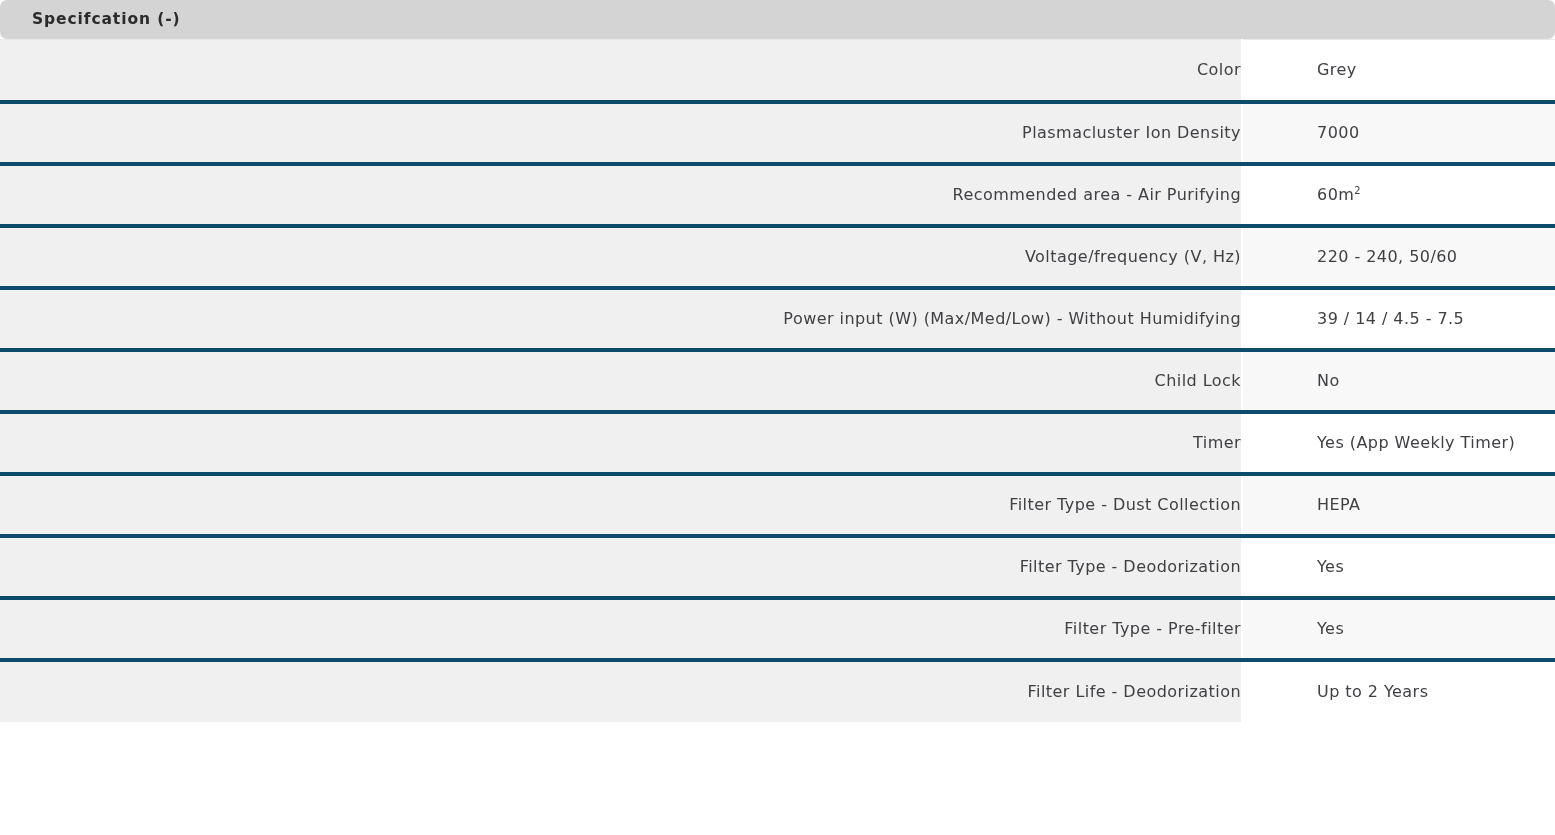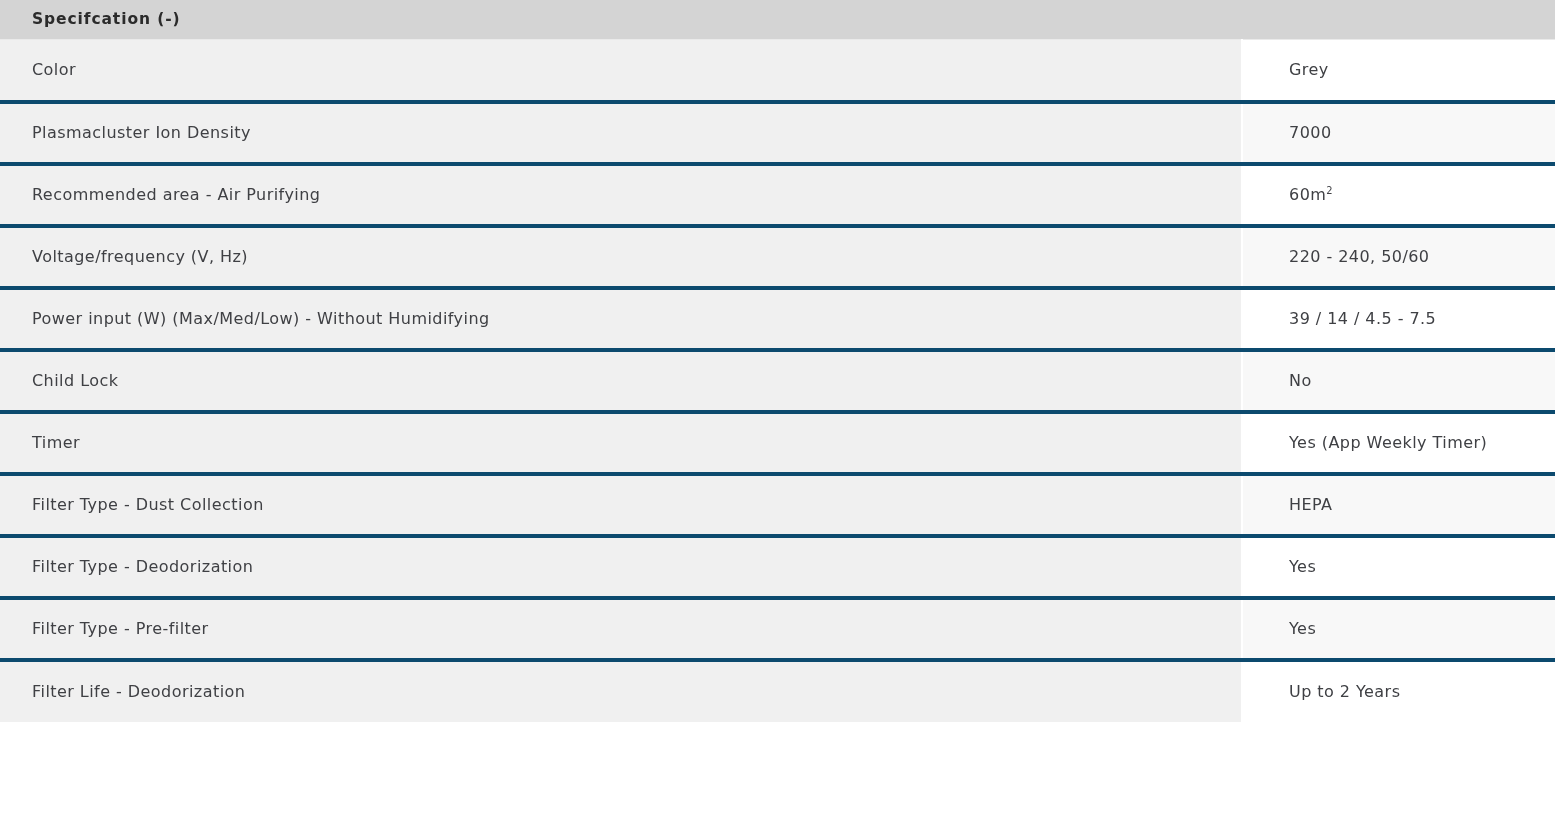--- a/index.html
+++ b/index.html
@@ -26,20 +26,21 @@
 
   
   .spec-header {
     height: 39px;
     background: #d4d4d4;
     display: flex;
     align-items: center;
     box-sizing: border-box;
     padding-left: 32px;
     width: 100%;
+    border-radius: 7px;
   }
   .spec-header-title {
     font-size: 15.5px;
     font-weight: 700;
     color: #2b2b2b;
     letter-spacing: 0.9px;
     line-height: 1;
     white-space: nowrap;
   }
 
@@ -64,26 +65,27 @@
     color: #3f4044;
     padding: 0;
     border-top: 4px solid #0c4a6e;
   }
 
   .spec-label-cell {
     width: 1242px;
     background: #f0f0f0;
     padding-left: 32px;
     border-right: 2px solid #ffffff;
+    text-align: right;
   }
 
   .spec-value-cell {
     width: 313px;
     background: #ffffff;
-    padding-left: 46px;
+    padding-left: 74px;
   }
   .spec-row:nth-child(even) .spec-value-cell {
     background: #f8f8f8;
   }
 
   
   .spec-row:first-child .spec-label-cell,
   .spec-row:first-child .spec-value-cell {
     border-top: 1px solid #eaeaea;
   }

